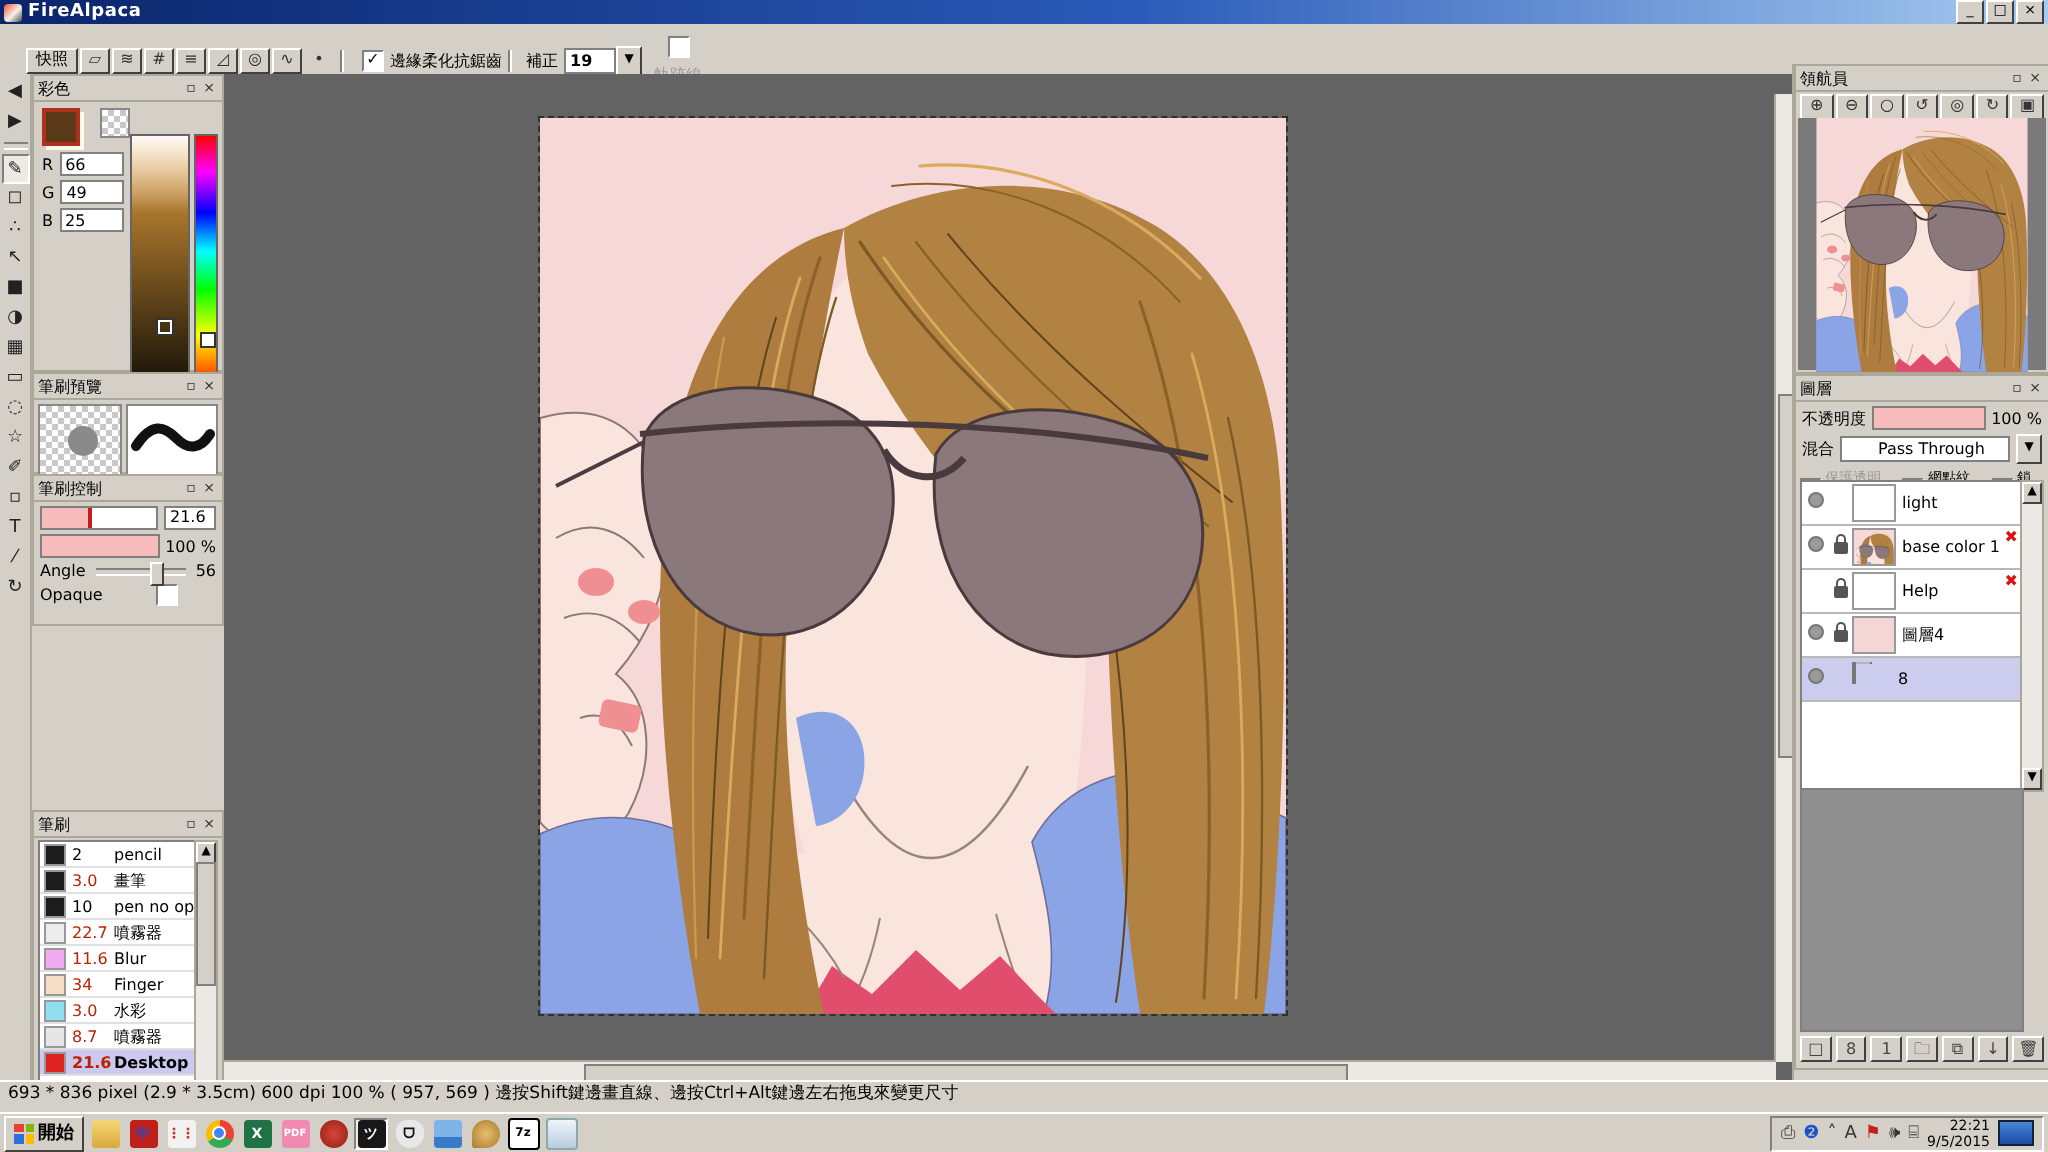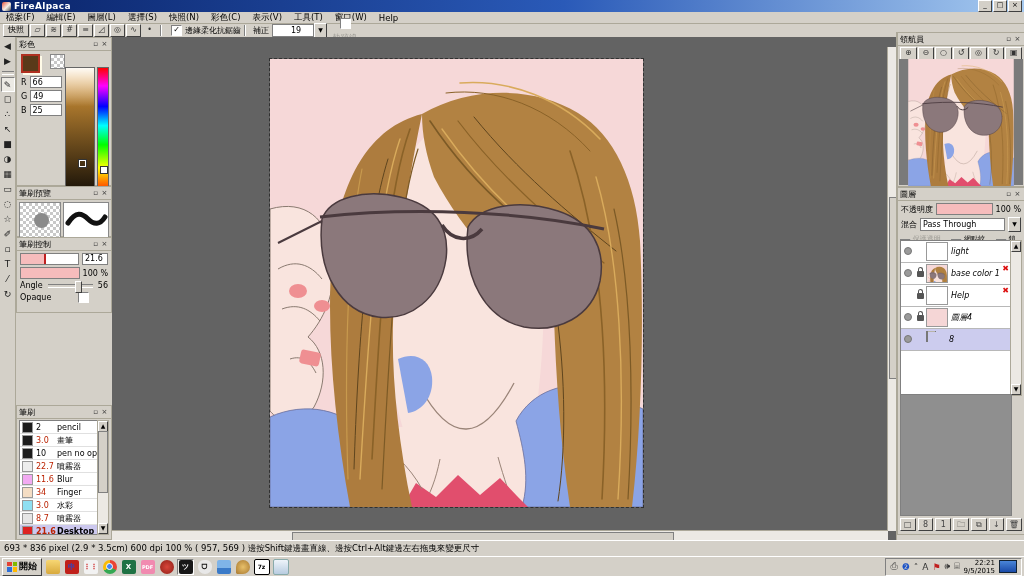--- a/index.html
+++ b/index.html
@@ -16,29 +16,29 @@
   .winbtn{width:12px;height:10px;background:#d4d0c8;border:1px solid;border-color:#fff #404040 #404040 #fff;
     font-size:7px;line-height:8px;text-align:center;color:#000;}
   .menubar{position:absolute;left:0;top:12px;width:1024px;height:11px;background:#d4d0c8;
     display:flex;align-items:center;gap:0;border-bottom:1px solid #aca899;}
   .menubar span{padding:0 6px;font-size:8.5px;}
   
   .toolbar{position:absolute;left:0;top:24px;width:1024px;height:13px;background:#d4d0c8;
     display:flex;align-items:center;border-bottom:1px solid #808080;}
   .tb-sep{width:1px;height:11px;background:#808080;border-right:1px solid #fff;margin:0 3px;}
   .tb-btn{height:11px;padding:0 4px;border:1px solid;border-color:#fff #404040 #404040 #fff;background:#d4d0c8;
-    font-size:8px;line-height:10px;margin-left:3px;}
+    font-size:8px;line-height:10px;margin-left:13px;}
   .snapicon{width:13px;height:11px;border:1px solid;border-color:#fff #404040 #404040 #fff;background:#d4d0c8;
     margin-left:1px;font-size:8px;line-height:10px;text-align:center;color:#333;overflow:hidden;}
   .snapicon.flat{border-color:transparent;}
   .cb{display:flex;align-items:center;gap:3px;margin-left:6px;font-size:8px;}
   .cbbox{width:9px;height:9px;background:#fff;border:1px solid;border-color:#808080 #fff #fff #808080;
     font-size:8px;line-height:8px;text-align:center;color:#000;}
   .combo{display:flex;align-items:center;margin-left:3px;}
-  .combo .val{width:22px;height:11px;background:#fff;border:1px solid #808080;font-size:8px;line-height:11px;padding-left:18px;}
+  .combo .val{width:22px;height:11px;background:#fff;border:1px solid #808080;font-size:8px;line-height:11px;padding-left:2px;font-weight:bold;}
   .combo .arr{width:11px;height:13px;background:#d4d0c8;border:1px solid;border-color:#fff #404040 #404040 #fff;
     font-size:6px;line-height:12px;text-align:center;}
   .grayed{color:#9c9a94;flex-direction:column;}
   
   .toolstrip{position:absolute;left:0;top:37px;width:16px;height:503px;background:#d4d0c8;border-right:1px solid #aca899;
     display:flex;flex-direction:column;align-items:center;padding-top:2px;box-sizing:border-box;}
   .tool{width:14px;height:15px;font-size:9px;line-height:15px;text-align:center;color:#222;}
   .tool.active{background:#eceae4;border:1px solid;border-color:#808080 #fff #fff #808080;box-sizing:border-box;}
   .tool-sep{width:12px;height:2px;border-top:1px solid #808080;border-bottom:1px solid #fff;margin:2px 0;}
   .leftcol{position:absolute;left:16px;top:37px;width:96px;height:503px;background:#d4d0c8;}
@@ -97,43 +97,43 @@
   .hthumb{position:absolute;top:1px;height:7px;left:180px;width:380px;background:#d4d0c8;border:1px solid #808080;}
   .vscroll{position:absolute;right:0;top:10px;width:8px;height:484px;background:#ece9e4;border-left:1px solid #aca899;}
   .vthumb{position:absolute;left:1px;width:6px;top:150px;height:180px;background:#d4d0c8;border:1px solid #808080;}
   
   .navtools{display:flex;gap:1px;padding:1px 2px;}
   .navbtn{width:15px;height:11px;border:1px solid;border-color:#fff #404040 #404040 #fff;background:#d4d0c8;
     font-size:8px;line-height:10px;text-align:center;color:#333;}
   .navthumb{position:absolute;left:1px;right:1px;top:26px;bottom:1px;background:#7a7a7a;display:flex;justify-content:center;}
   
   .lrow{display:flex;align-items:center;gap:3px;padding:2px 3px 0 3px;font-size:8px;}
-  .blendval{flex:1;height:11px;background:#fff;border:1px solid #808080;font-size:8px;line-height:11px;padding-left:2px;}
+  .blendval{flex:1;height:11px;background:#fff;border:1px solid #808080;font-size:8px;line-height:11px;padding-left:18px;}
   .cbrow{display:flex;align-items:center;gap:2px;padding:2px 2px 1px 2px;font-size:7px;}
-  .llist{position:absolute;left:2px;right:12px;top:52px;height:154px;background:#fff;border:1px solid #808080;font-style:italic;}
+  .llist{position:absolute;left:2px;right:12px;top:52px;height:154px;background:#fff;border:1px solid #808080;}
   .layer{display:flex;align-items:center;height:21px;border-bottom:1px solid #b8b8b8;position:relative;background:#fff;}
   .layer.sel{background:#ccccee;}
   .eyecell{width:13px;text-align:center;flex:none;}
   .eyedot{display:inline-block;width:6px;height:6px;border-radius:50%;background:#9a9a9a;border:1px solid #777;}
   .lockcell{width:12px;flex:none;display:flex;justify-content:center;}
   .lock{width:7px;height:6px;background:#555;position:relative;border-radius:1px;}
   .lock:before{content:"";position:absolute;left:1px;top:-4px;width:3px;height:3px;border:1px solid #555;
     border-bottom:none;border-radius:3px 3px 0 0;}
   .lthumb{width:20px;height:17px;border:1px solid #999;flex:none;margin-right:3px;background:#fff;overflow:hidden;position:relative;}
   .lname{flex:1;font-size:8px;overflow:hidden;white-space:nowrap;}
   .badge{position:absolute;right:2px;top:1px;color:#dd1111;font-size:8px;font-weight:bold;}
   .lfiller{position:absolute;left:2px;right:12px;top:206px;bottom:18px;background:#8f8f8f;border:1px solid #808080;}
   .lbtns{position:absolute;left:2px;right:2px;bottom:3px;height:13px;display:flex;gap:2px;}
   .lbtn{flex:1;border:1px solid;border-color:#fff #404040 #404040 #fff;background:#d4d0c8;font-size:8px;
     line-height:11px;text-align:center;color:#444;}
   .foldthumb{width:16px;height:11px;background:#b8b4a8;border:1px solid #777;position:relative;margin:3px auto;}
   .foldthumb:before{content:"";position:absolute;left:0;top:-3px;width:7px;height:3px;background:#b8b4a8;border:1px solid #777;border-bottom:none;}
   
   .statusbar{position:absolute;left:0;top:540px;width:1024px;height:16px;background:#d4d0c8;border-top:1px solid #fff;
-    display:flex;align-items:center;font-size:8.5px;padding-left:4px;box-sizing:border-box;}
+    display:flex;align-items:flex-start;font-size:8.5px;padding-left:4px;box-sizing:border-box;}
   
   .taskbar{position:absolute;left:0;top:556px;width:1024px;height:20px;background:#d4d0c8;border-top:1px solid #fff;
     display:flex;align-items:center;gap:2px;padding:0 2px;box-sizing:border-box;}
   .startbtn{height:16px;display:flex;align-items:center;gap:2px;padding:0 4px;background:#d4d0c8;
     border:1px solid;border-color:#fff #404040 #404040 #fff;font-size:9px;font-weight:bold;}
   .flag{width:10px;height:10px;display:grid;grid-template-columns:1fr 1fr;grid-template-rows:1fr 1fr;gap:1px;}
   .flag i{display:block;}
   .qicon{width:17px;height:16px;display:flex;align-items:center;justify-content:center;flex:none;}
   .qicon .g{width:14px;height:14px;border-radius:2px;display:flex;align-items:center;justify-content:center;
     font-size:7px;font-weight:bold;color:#fff;}
@@ -197,32 +197,20 @@
   <div class="titlebar">
     <span class="appicon"></span>
     <span class="title">FireAlpaca</span>
     <span class="winbtns">
       <span class="winbtn">_</span>
       <span class="winbtn">□</span>
       <span class="winbtn">×</span>
     </span>
   </div>
 
-  <div class="menubar">
-    <span>檔案(F)</span>
-    <span>編輯(E)</span>
-    <span>圖層(L)</span>
-    <span>選擇(S)</span>
-    <span>快照(N)</span>
-    <span>彩色(C)</span>
-    <span>表示(V)</span>
-    <span>工具(T)</span>
-    <span>窗口(W)</span>
-    <span>Help</span>
-  </div>
 
   <div class="toolbar">
     <span class="tb-btn">快照</span>
     <span class="snapicon">▱</span>
     <span class="snapicon">≋</span>
     <span class="snapicon">#</span>
     <span class="snapicon">≡</span>
     <span class="snapicon">◿</span>
     <span class="snapicon">◎</span>
     <span class="snapicon">∿</span>
@@ -341,21 +329,21 @@
             <span class="thumbk" style="left:60%;"></span>
           </span>
         <span>56</span>
       </div>
       <div class="ctlrow">
         <span>Opaque</span>
         <span class="cbbox" style="margin-left:24px;"></span>
       </div>
     </div>
 
-    <div class="panel" style="top:368px;height:135px;">
+    <div class="panel" style="top:368px;height:171px;">
       <div class="ptitle">
         <span class="t">筆刷</span>
         <span class="pbtn">▫</span>
         <span class="pbtn">×</span>
       </div>
       <div class="blist">
         <div class="brow">
             <span class="bsw" style="background: rgb(28, 28, 28);"></span>
             <span class="bnum" style="color: rgb(0, 0, 0);">2</span>
             <span>pencil</span>

